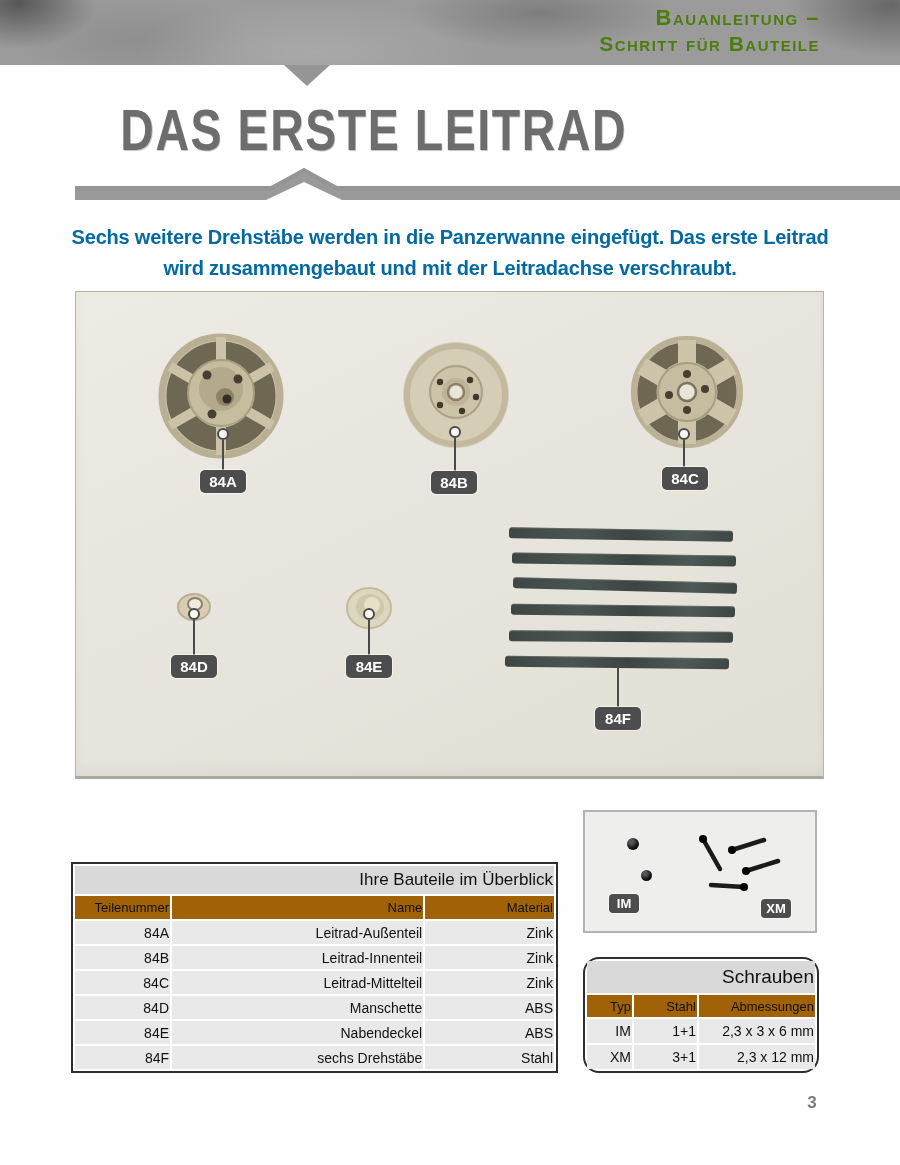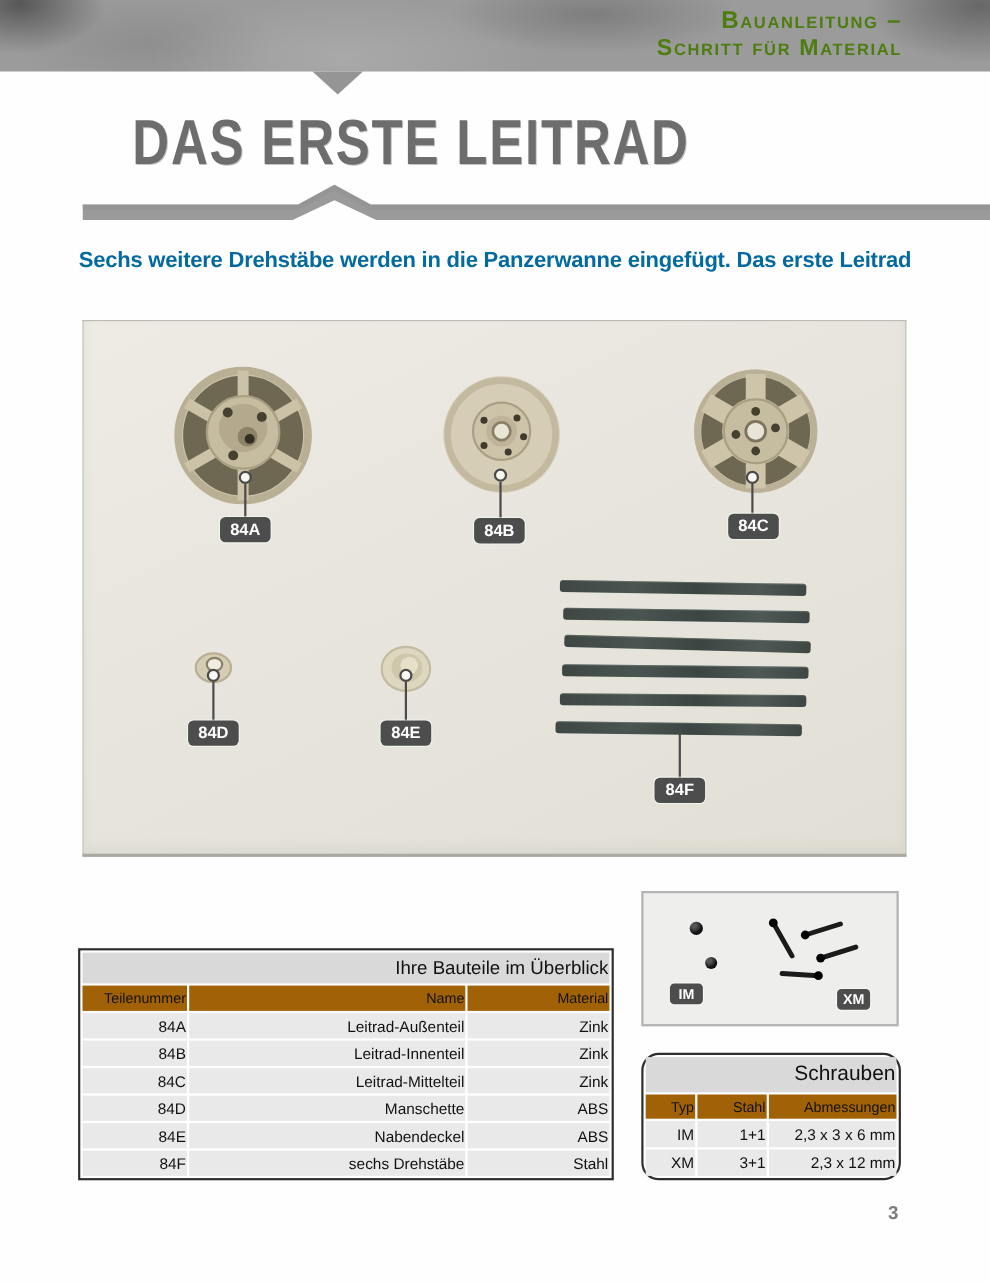--- a/index.html
+++ b/index.html
@@ -70,34 +70,35 @@
 </style>
 </head>
 <body>
 
 <div class="page">
 
   <div class="abs band"></div>
   <div class="abs band-notch"></div>
   <div class="abs band-text">
     <div class="band-line1">Bauanleitung –</div>
-    <div class="band-line2">Schritt für Material</div>
+    <div class="band-line2">Schritt für Bauteile</div>
   </div>
 
   <div class="abs page-title">
     <span>DAS ERSTE LEITRAD</span>
   </div>
 
   <svg class="abs chevron-rule" width="825" height="36" viewBox="0 0 825 36">
     <path d="M0,22 L196,22 L229,4 L262,22 L825,22 L825,36 L267,36 L229,18 L191,36 L0,36 Z" fill="#9a9a9a"></path>
     <path d="M0,22 L196,22 L229,4 L262,22 L825,22 L825,27 L262,27 L229,9 L196,27 L0,27 Z" fill="#8f8f8f" opacity="0.5"></path>
   </svg>
 
   <div class="abs intro">
     <div>Sechs weitere Drehstäbe werden in die Panzerwanne eingefügt. Das erste Leitrad</div>
+    <div>wird zusammengebaut und mit der Leitradachse verschraubt.</div>
   </div>
 
   <div class="abs photo">
 
     <svg class="abs" style="left:78px;top:37px;" width="134" height="134" viewBox="0 0 134 134">
       <circle cx="67" cy="67" r="62" fill="#cbc2a8"></circle>
       <circle cx="67" cy="67" r="59" fill="none" stroke="#b9af94" stroke-width="7"></circle>
       <circle cx="67" cy="67" r="43" fill="none" stroke="#6e6853" stroke-width="23"></circle>
       <g fill="#cbc2a8">
         <rect x="62" y="8" width="10" height="59" transform="rotate(0 67 67)"></rect>

